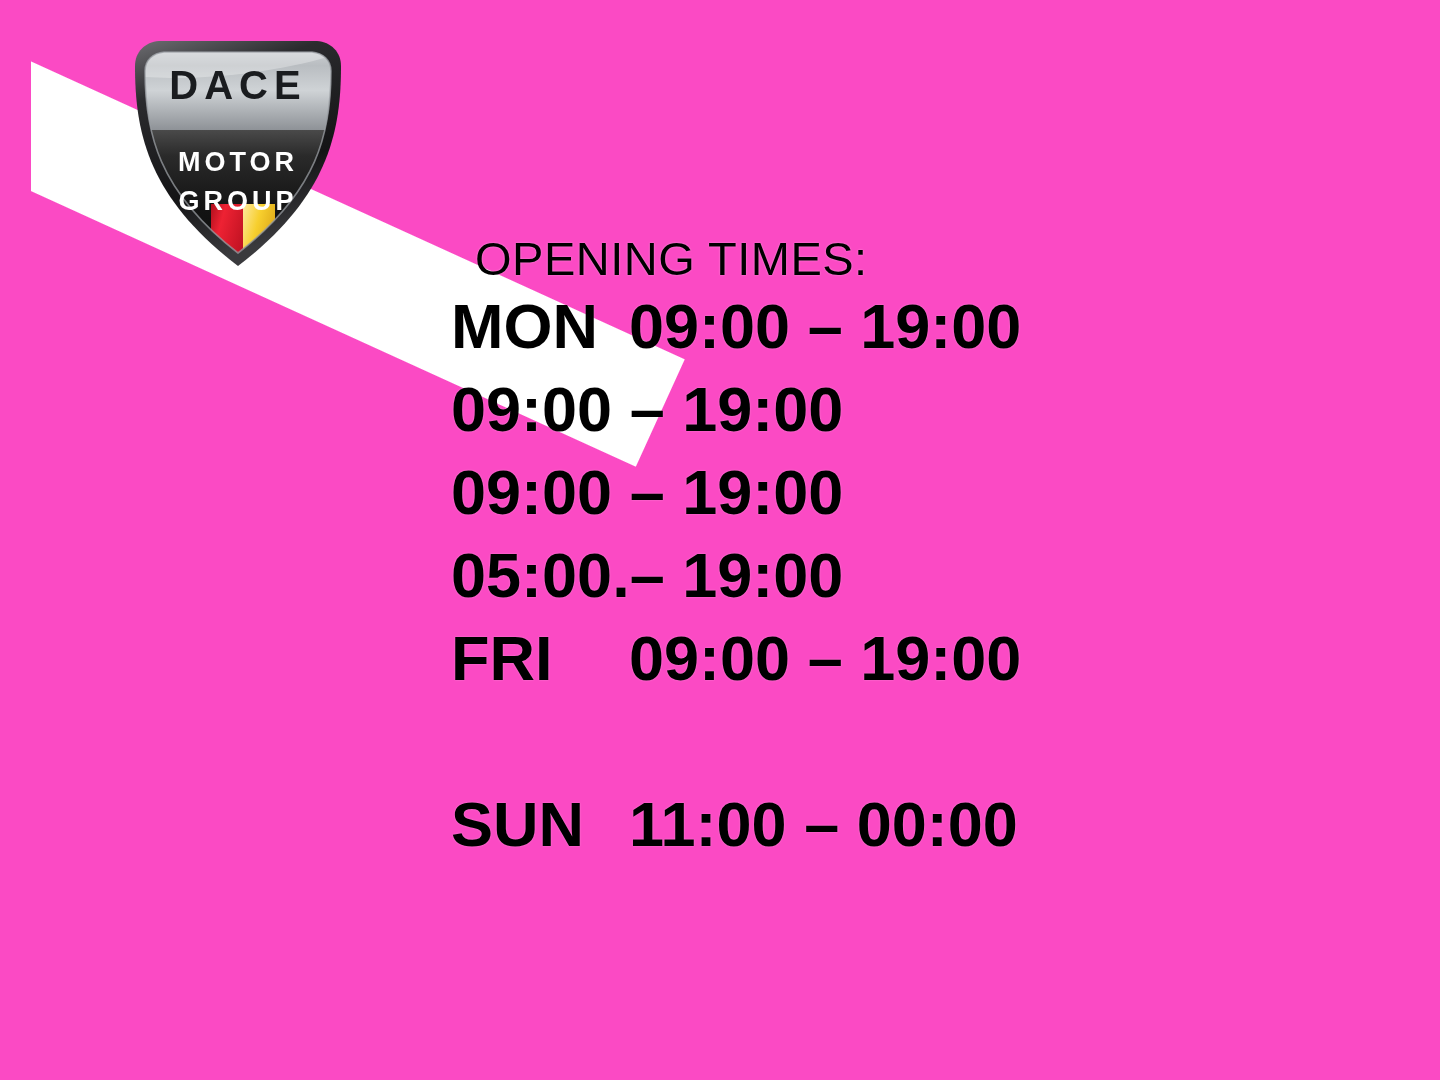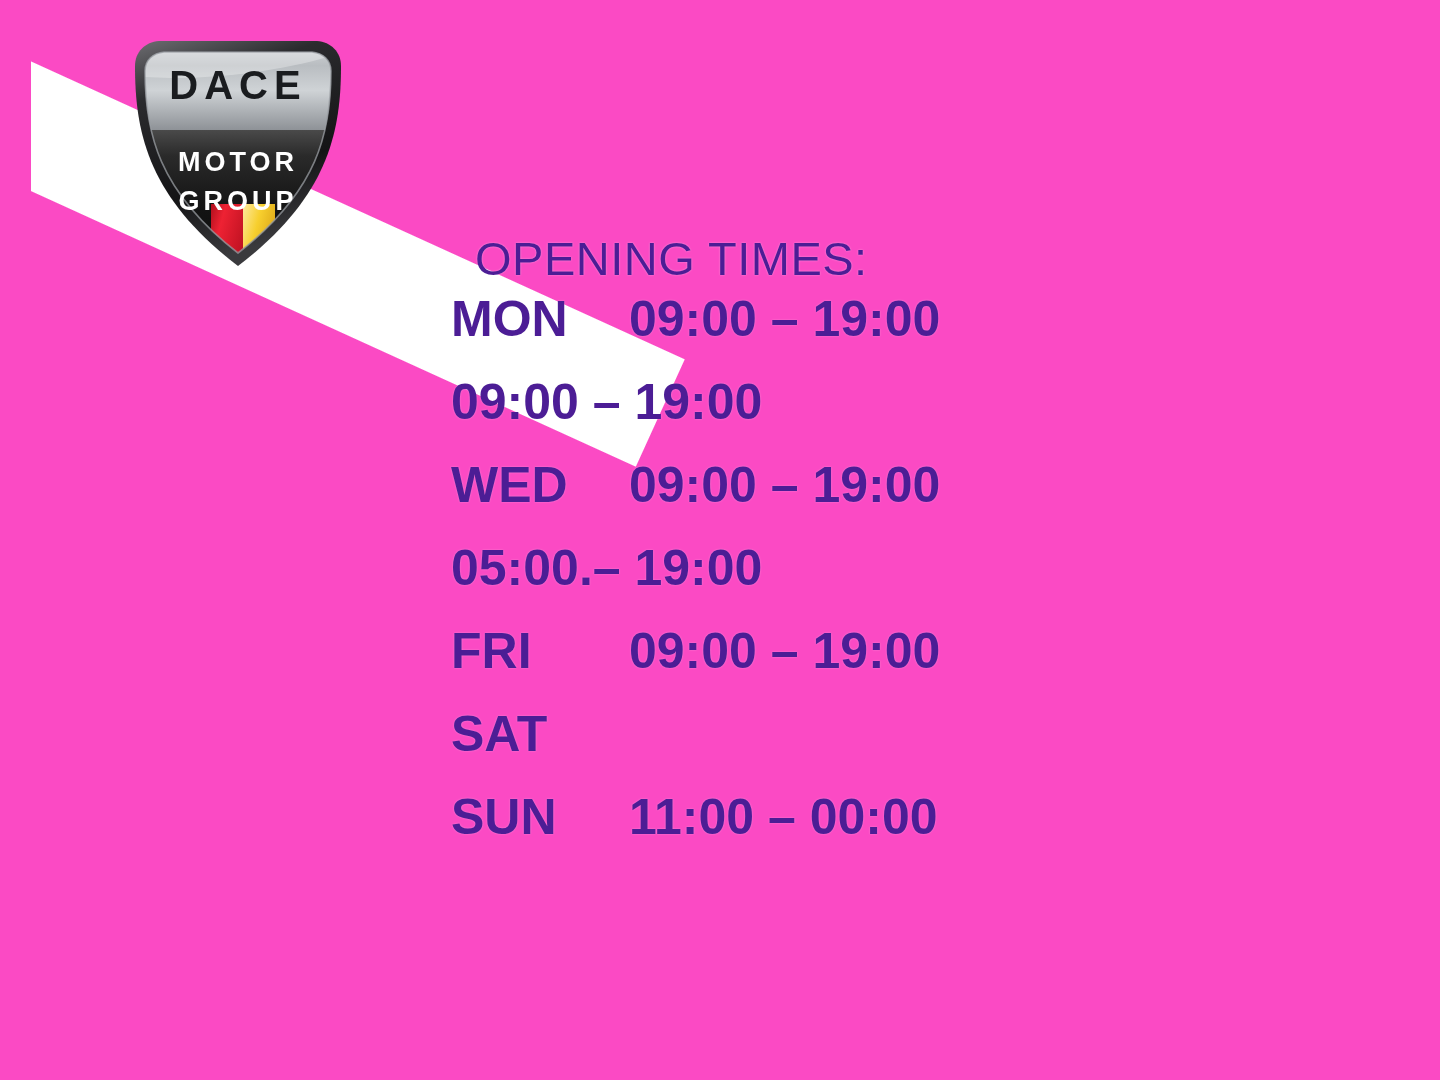--- a/index.html
+++ b/index.html
@@ -37,36 +37,36 @@
     width:250px; height:248px;
   }
   .logo svg { display:block; width:100%; height:100%; }
 
   
   .times {
     position:absolute;
     left:420px;
     top:228px;
     width:620px;
-    color:#4c1d95;
+    color:#000000;
   }
   .times-title {
     font-size:47px;
     line-height:62px;
     font-weight:400;
     letter-spacing:0.5px;
     padding-left:24px;
     text-shadow:0 0 2px rgba(255,255,255,.45);
     white-space:nowrap;
   }
   .row {
     display:flex;
     align-items:baseline;
     height:83px;
-    font-size:50px;
+    font-size:63px;
     font-weight:700;
     letter-spacing:0px;
     text-shadow:0 0 2px rgba(255,255,255,.35);
     white-space:nowrap;
   }
   .row .day   { width:178px; flex:0 0 178px; }
   .row .hours { flex:0 0 auto; }
 </style>
 </head>
 <body>
@@ -151,32 +151,30 @@
     <div class="times-title">OPENING TIMES:</div>
 
     <div class="row">
       <span class="day">MON</span>
       <span class="hours">09:00 – 19:00</span>
     </div>
     <div class="row">
       <span class="hours">09:00 – 19:00</span>
     </div>
     <div class="row">
-      <span class="day">WED</span>
       <span class="hours">09:00 – 19:00</span>
     </div>
     <div class="row">
       <span class="hours">05:00.– 19:00</span>
     </div>
     <div class="row">
       <span class="day">FRI</span>
       <span class="hours">09:00 – 19:00</span>
     </div>
     <div class="row">
-      <span class="day">SAT</span>
     </div>
     <div class="row">
       <span class="day">SUN</span>
       <span class="hours">11:00 – 00:00</span>
     </div>
   </div>
 
 </div>
 
 </body></html>

